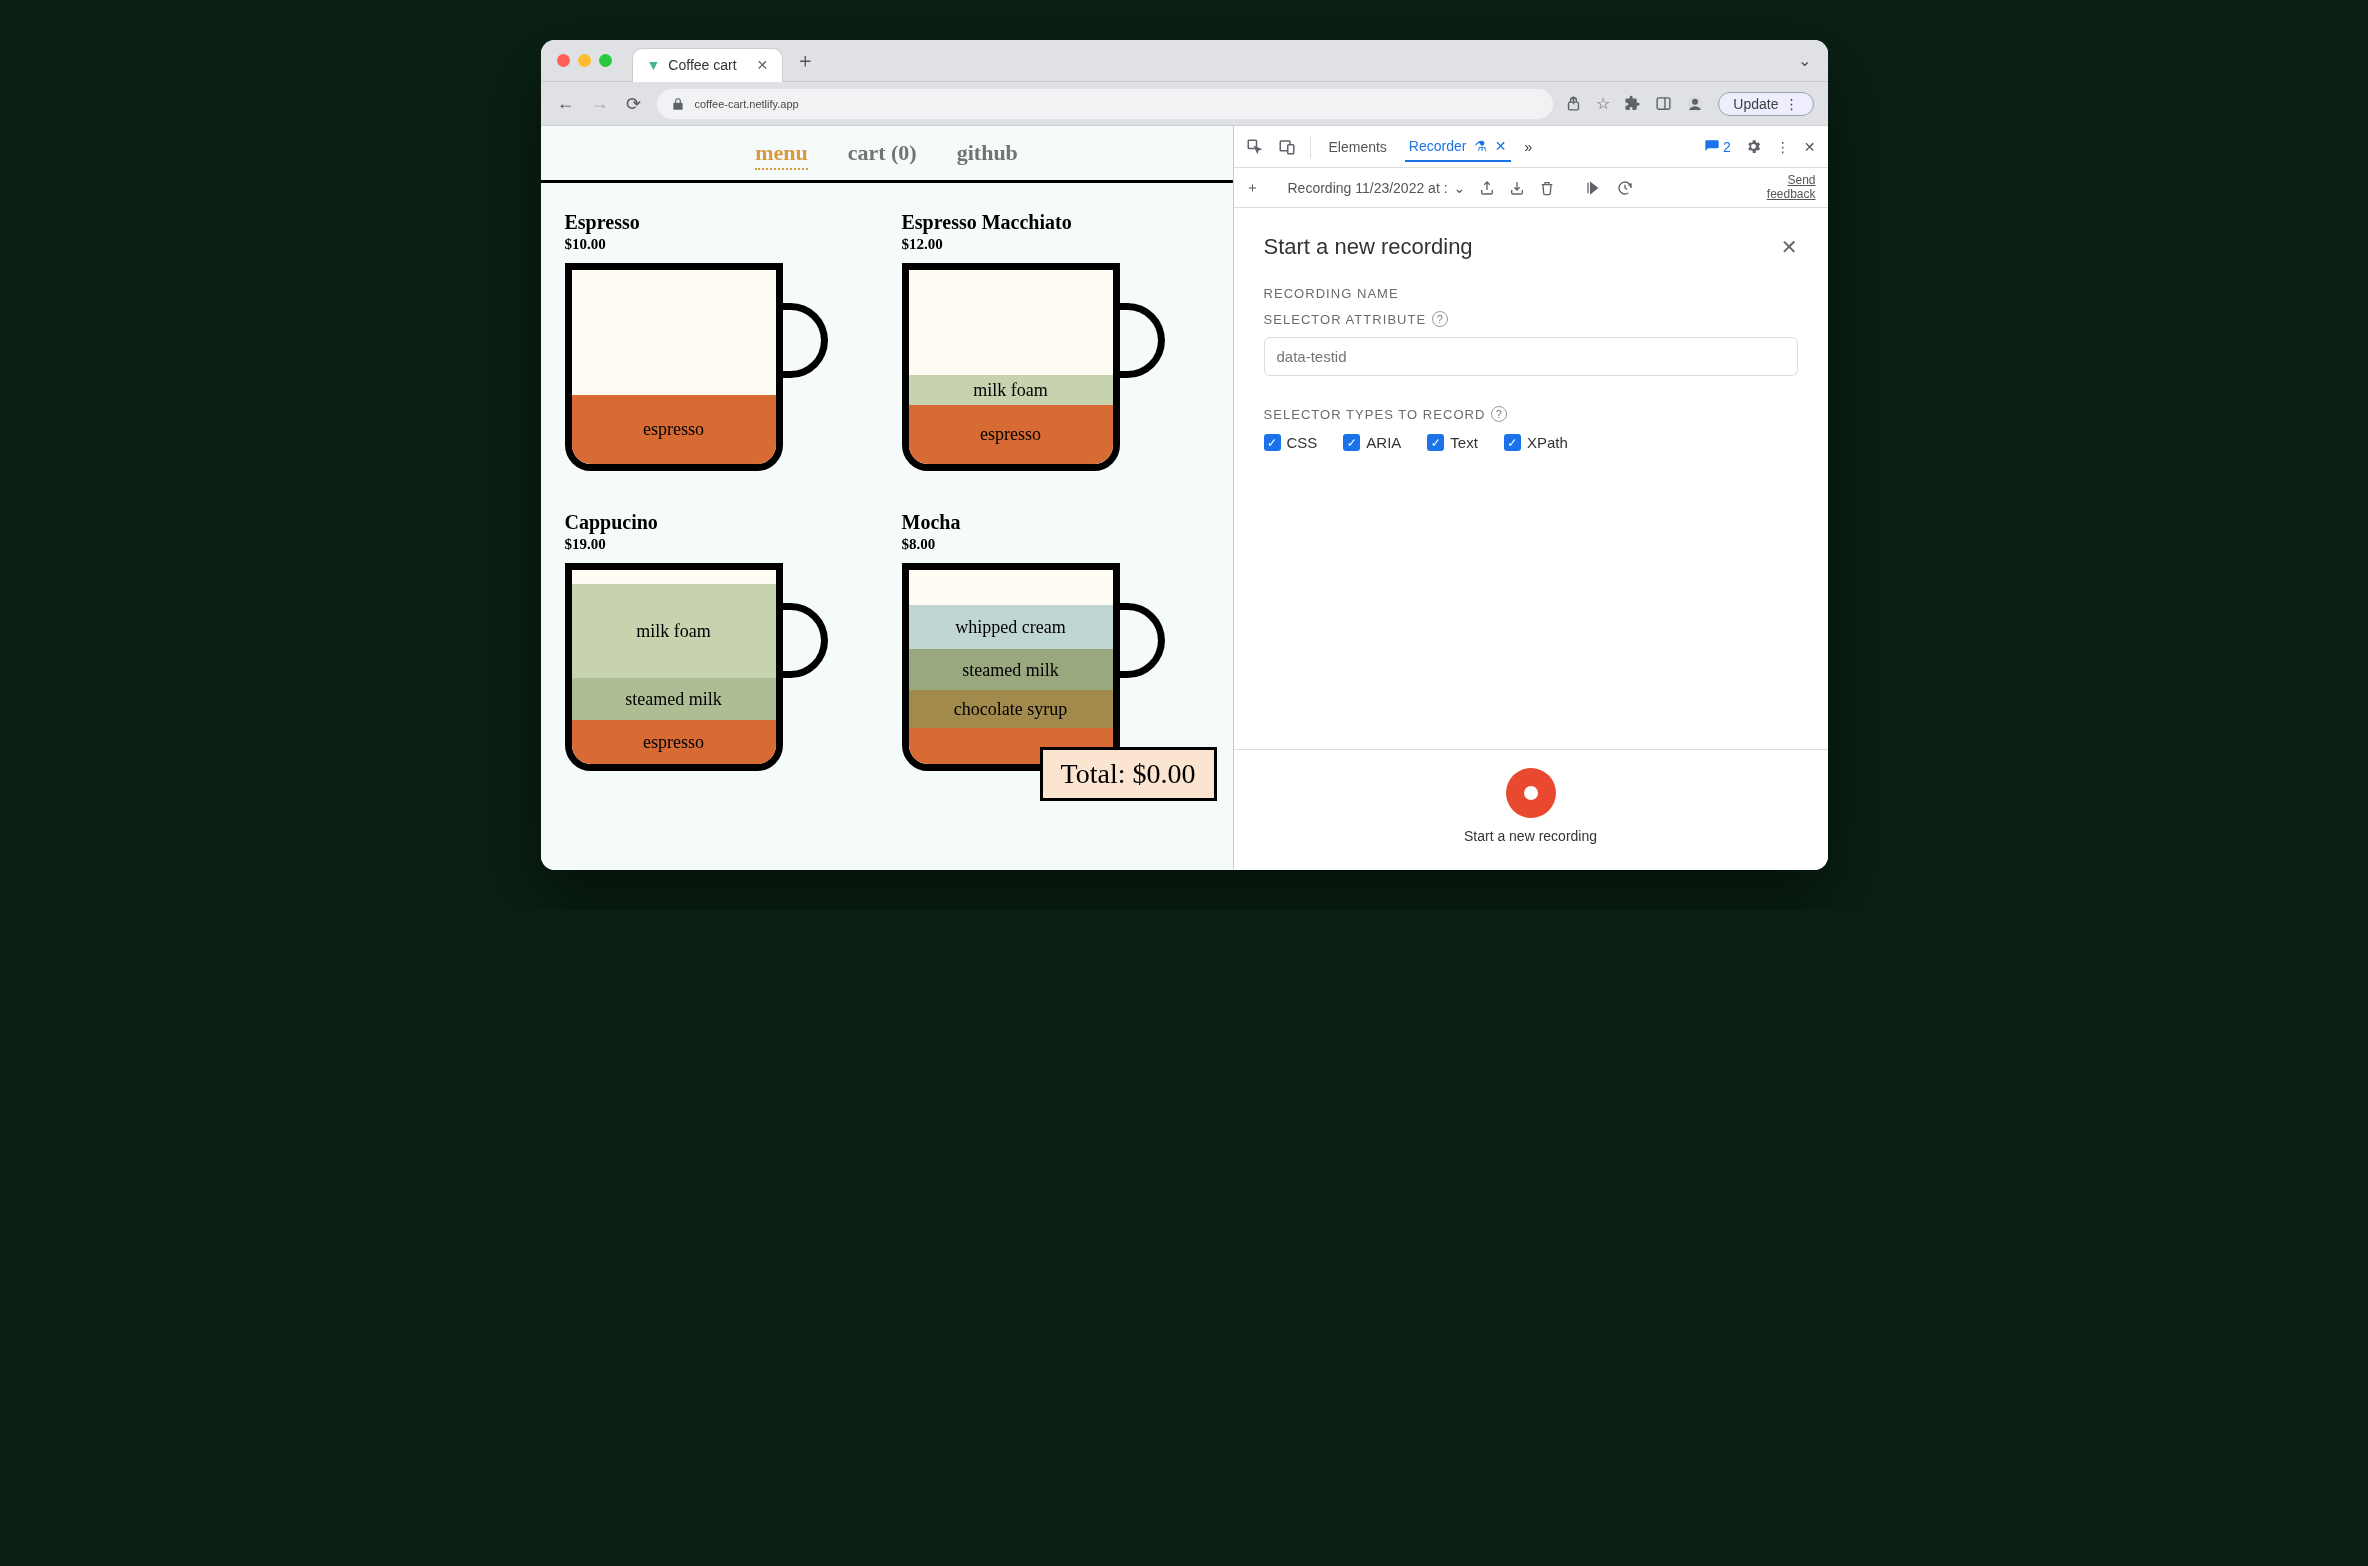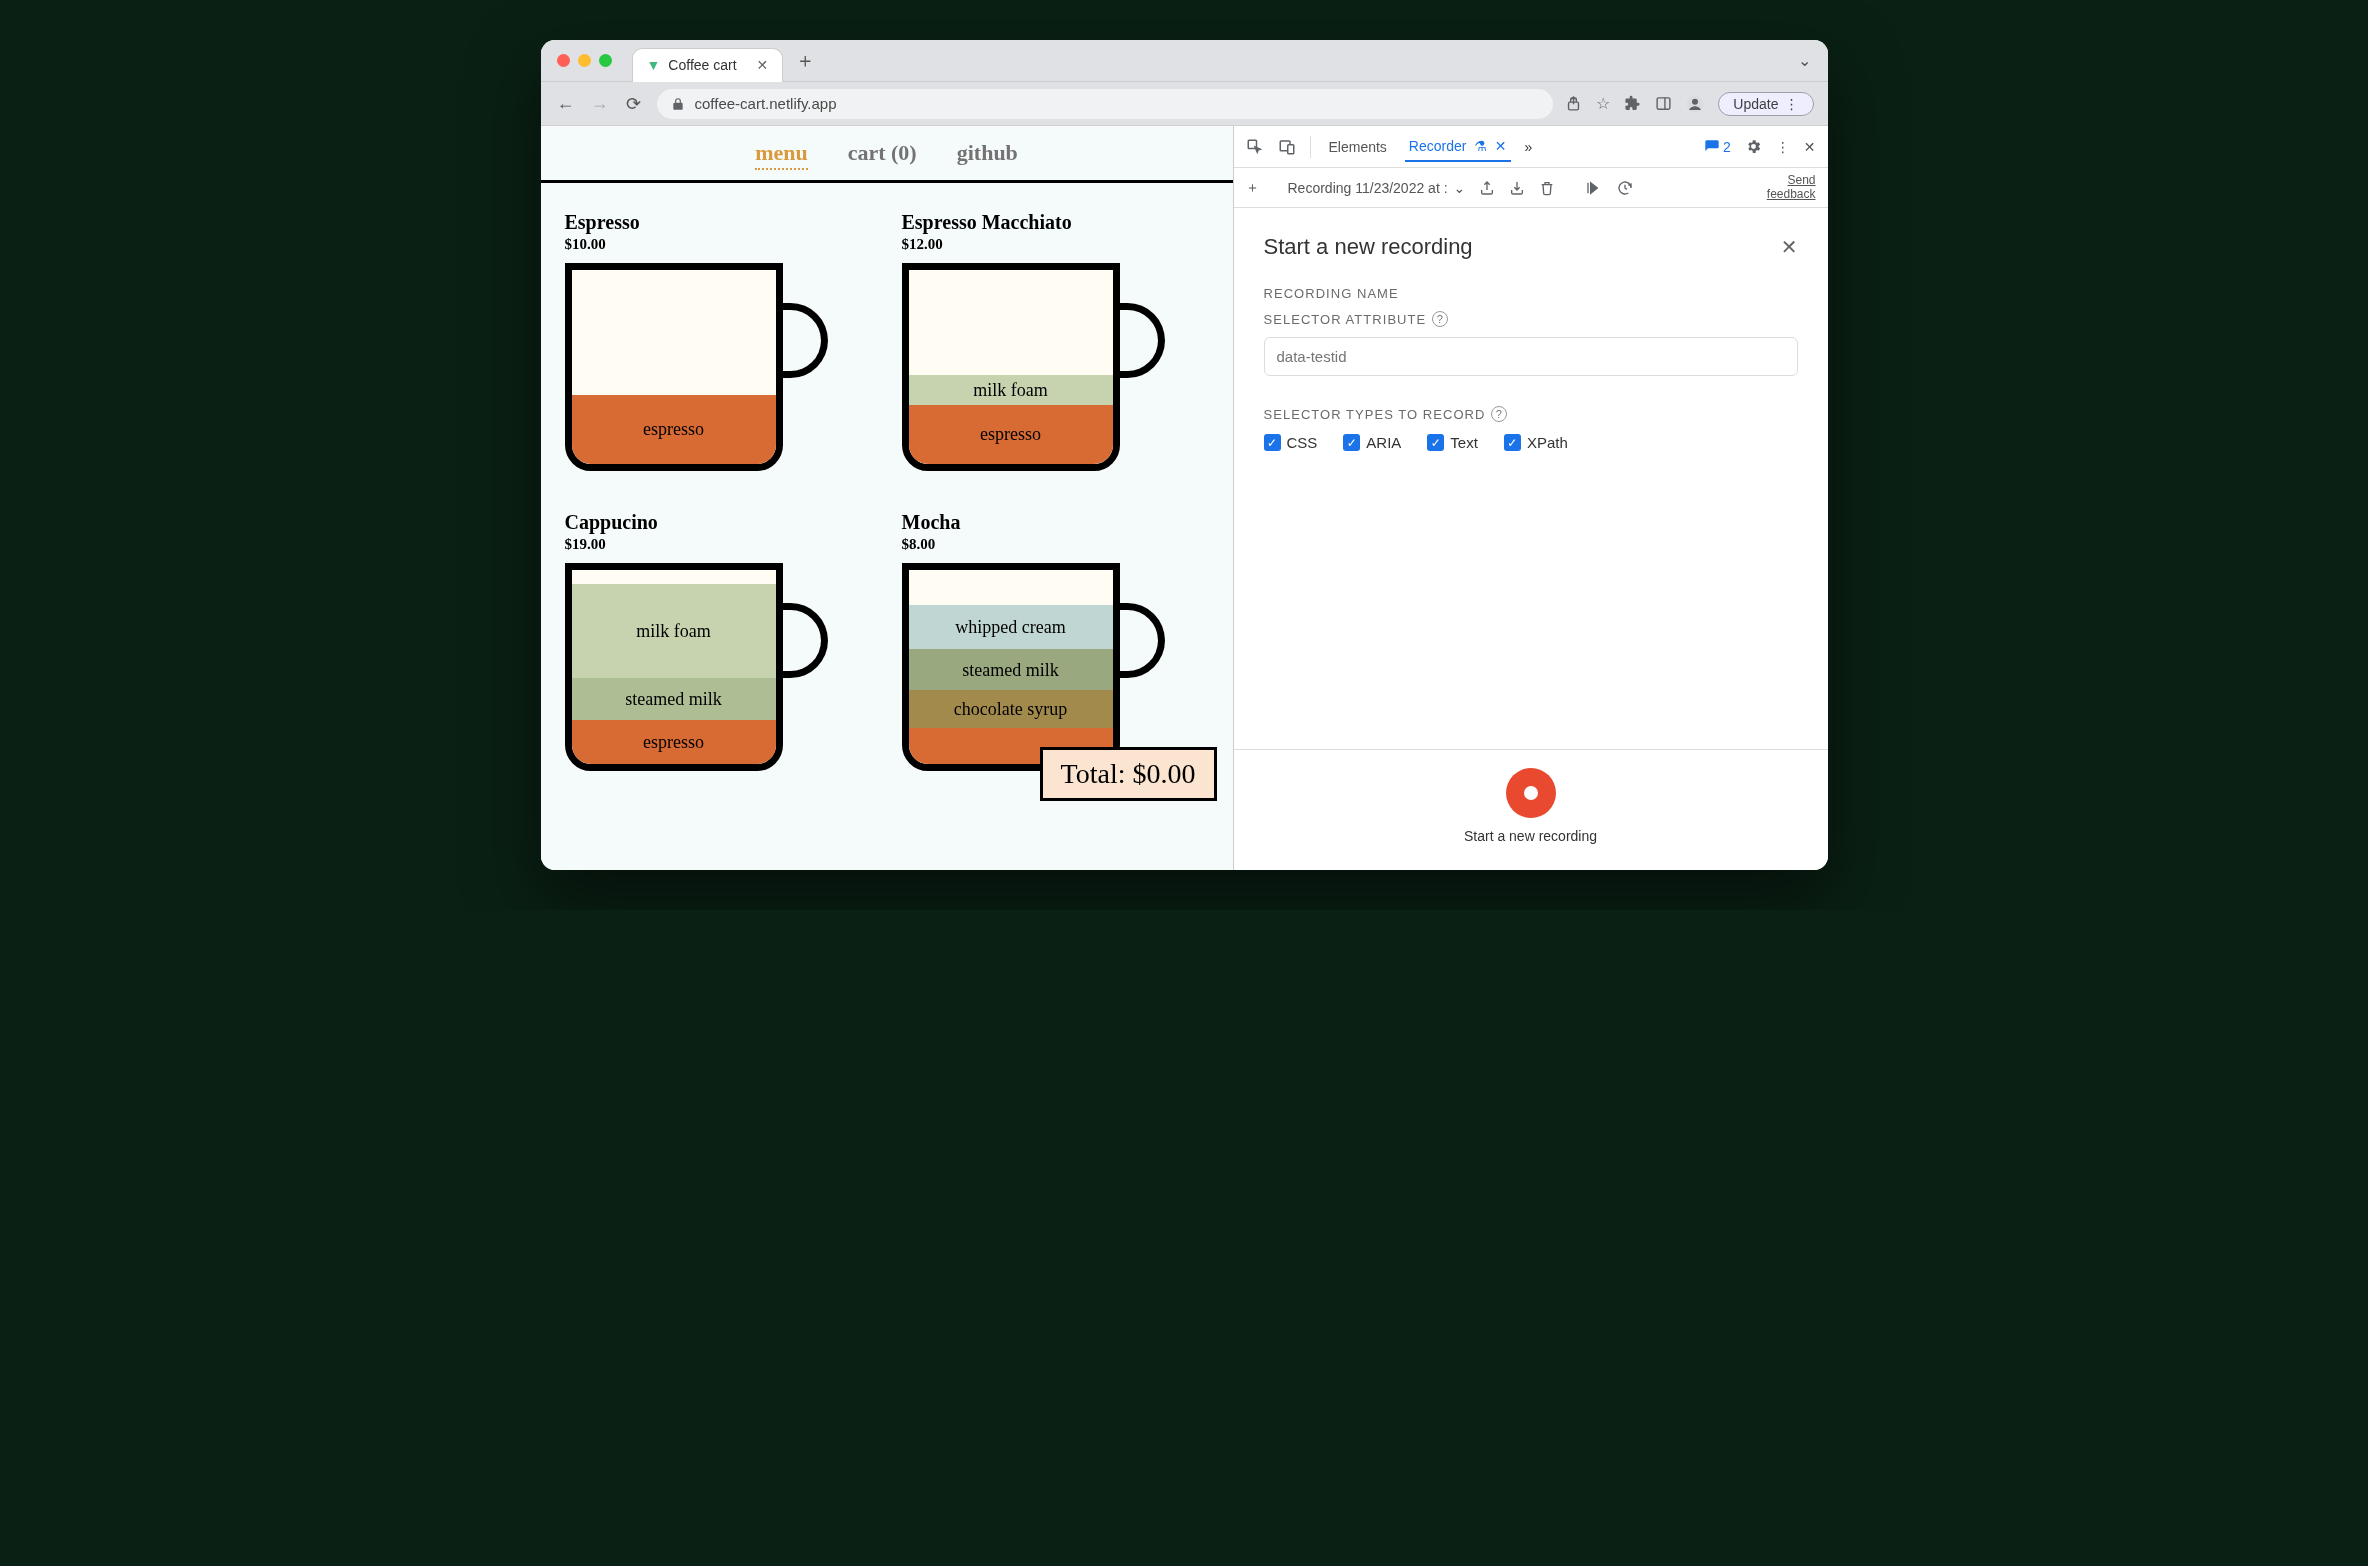--- a/index.html
+++ b/index.html
@@ -44,21 +44,21 @@
     display:flex; align-items:center; gap:12px;
     height:44px; padding:0 14px;
     background:#dfe1e4;
     border-bottom:1px solid #d0d0d0;
   }
   .navbtn { color:#555; font-size:18px; width:22px; text-align:center;}
   .navbtn.dis{color:#aaa;}
   .url {
     flex:1; display:flex; align-items:center;
     background:#f1f2f3; border-radius:18px; height:30px;
-    padding:0 14px; gap:10px; color:#4a4a4a; font-size:15px;
+    padding:0 14px; gap:10px; color:#4a4a4a; font-size:11px;
   }
   .url-icons-right{ display:flex; gap:14px; color:#666; font-size:16px; align-items:center;}
   .update-pill{
     border:1px solid #9aa0a6; color:#3c4043; background:#eef;
     border-radius:16px; padding:3px 14px; font-size:14px;
     display:flex; align-items:center; gap:6px;
   }
   
   .content { display:flex; height:744px; }
   .page {

